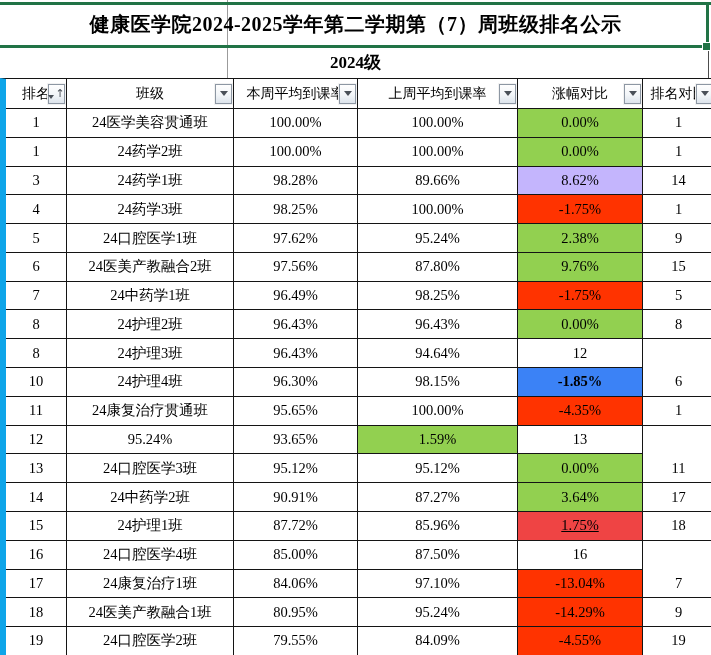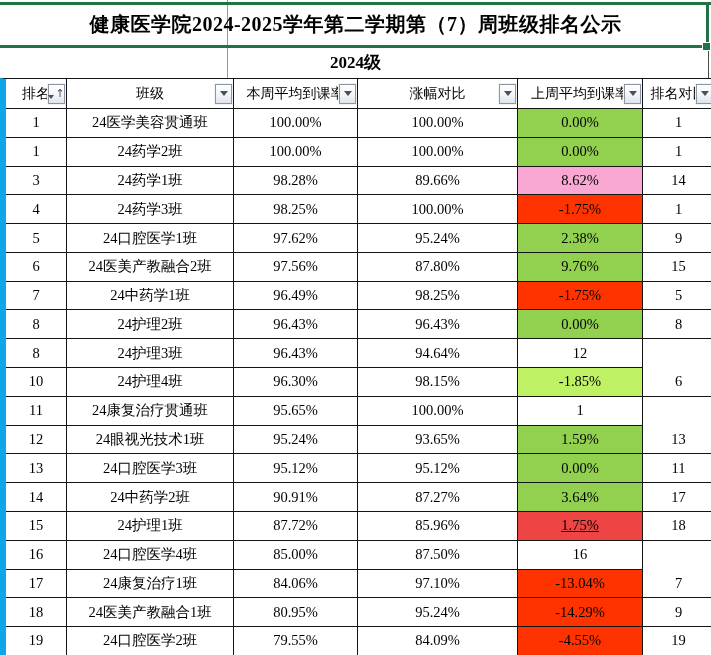--- a/index.html
+++ b/index.html
@@ -92,27 +92,27 @@
             <i class="tri"></i>
           </span>
         </div>
         <div class="hcell">
           <span>本周平均到课率</span>
           <span class="fbtn">
             <i class="tri"></i>
           </span>
         </div>
         <div class="hcell">
+          <span>上周平均到课率</span>
+          <span class="fbtn">
+            <i class="tri"></i>
+          </span>
+        </div>
+        <div class="hcell">
           <span>涨幅对比</span>
-          <span class="fbtn">
-            <i class="tri"></i>
-          </span>
-        </div>
-        <div class="hcell">
-          <span>上周平均到课率</span>
           <span class="fbtn">
             <i class="tri"></i>
           </span>
         </div>
         <div class="hcell">
           <span>排名对比</span>
           <span class="fbtn">
             <i class="tri"></i>
           </span>
         </div>
@@ -132,21 +132,21 @@
           <div class="tcell">100.00%</div>
           <div class="tcell">100.00%</div>
           <div class="tcell" style="background: rgb(146, 208, 80);">0.00%</div>
           <div class="tcell">1</div>
         </div>
         <div class="trow">
           <div class="tcell">3</div>
           <div class="tcell">24药学1班</div>
           <div class="tcell">98.28%</div>
           <div class="tcell">89.66%</div>
-          <div class="tcell" style="background: #f9a8d4;">8.62%</div>
+          <div class="tcell" style="background: #c4b5fd;">8.62%</div>
           <div class="tcell">14</div>
         </div>
         <div class="trow">
           <div class="tcell">4</div>
           <div class="tcell">24药学3班</div>
           <div class="tcell">98.25%</div>
           <div class="tcell">100.00%</div>
           <div class="tcell" style="background: rgb(255, 51, 0);">-1.75%</div>
           <div class="tcell">1</div>
         </div>
@@ -187,33 +187,33 @@
           <div class="tcell">24护理3班</div>
           <div class="tcell">96.43%</div>
           <div class="tcell">94.64%</div>
           <div class="tcell">12</div>
         </div>
         <div class="trow">
           <div class="tcell">10</div>
           <div class="tcell">24护理4班</div>
           <div class="tcell">96.30%</div>
           <div class="tcell">98.15%</div>
-          <div class="tcell" style="background: #bef264;">-1.85%</div>
+          <div class="tcell" style="background: #3b82f6; font-weight: bold;">-1.85%</div>
           <div class="tcell">6</div>
         </div>
         <div class="trow">
           <div class="tcell">11</div>
           <div class="tcell">24康复治疗贯通班</div>
           <div class="tcell">95.65%</div>
           <div class="tcell">100.00%</div>
+          <div class="tcell" style="background: rgb(255, 51, 0);">-4.35%</div>
           <div class="tcell">1</div>
         </div>
         <div class="trow">
           <div class="tcell">12</div>
-          <div class="tcell">24眼视光技术1班</div>
           <div class="tcell">95.24%</div>
           <div class="tcell">93.65%</div>
           <div class="tcell" style="background: rgb(146, 208, 80);">1.59%</div>
           <div class="tcell">13</div>
         </div>
         <div class="trow">
           <div class="tcell">13</div>
           <div class="tcell">24口腔医学3班</div>
           <div class="tcell">95.12%</div>
           <div class="tcell">95.12%</div>

